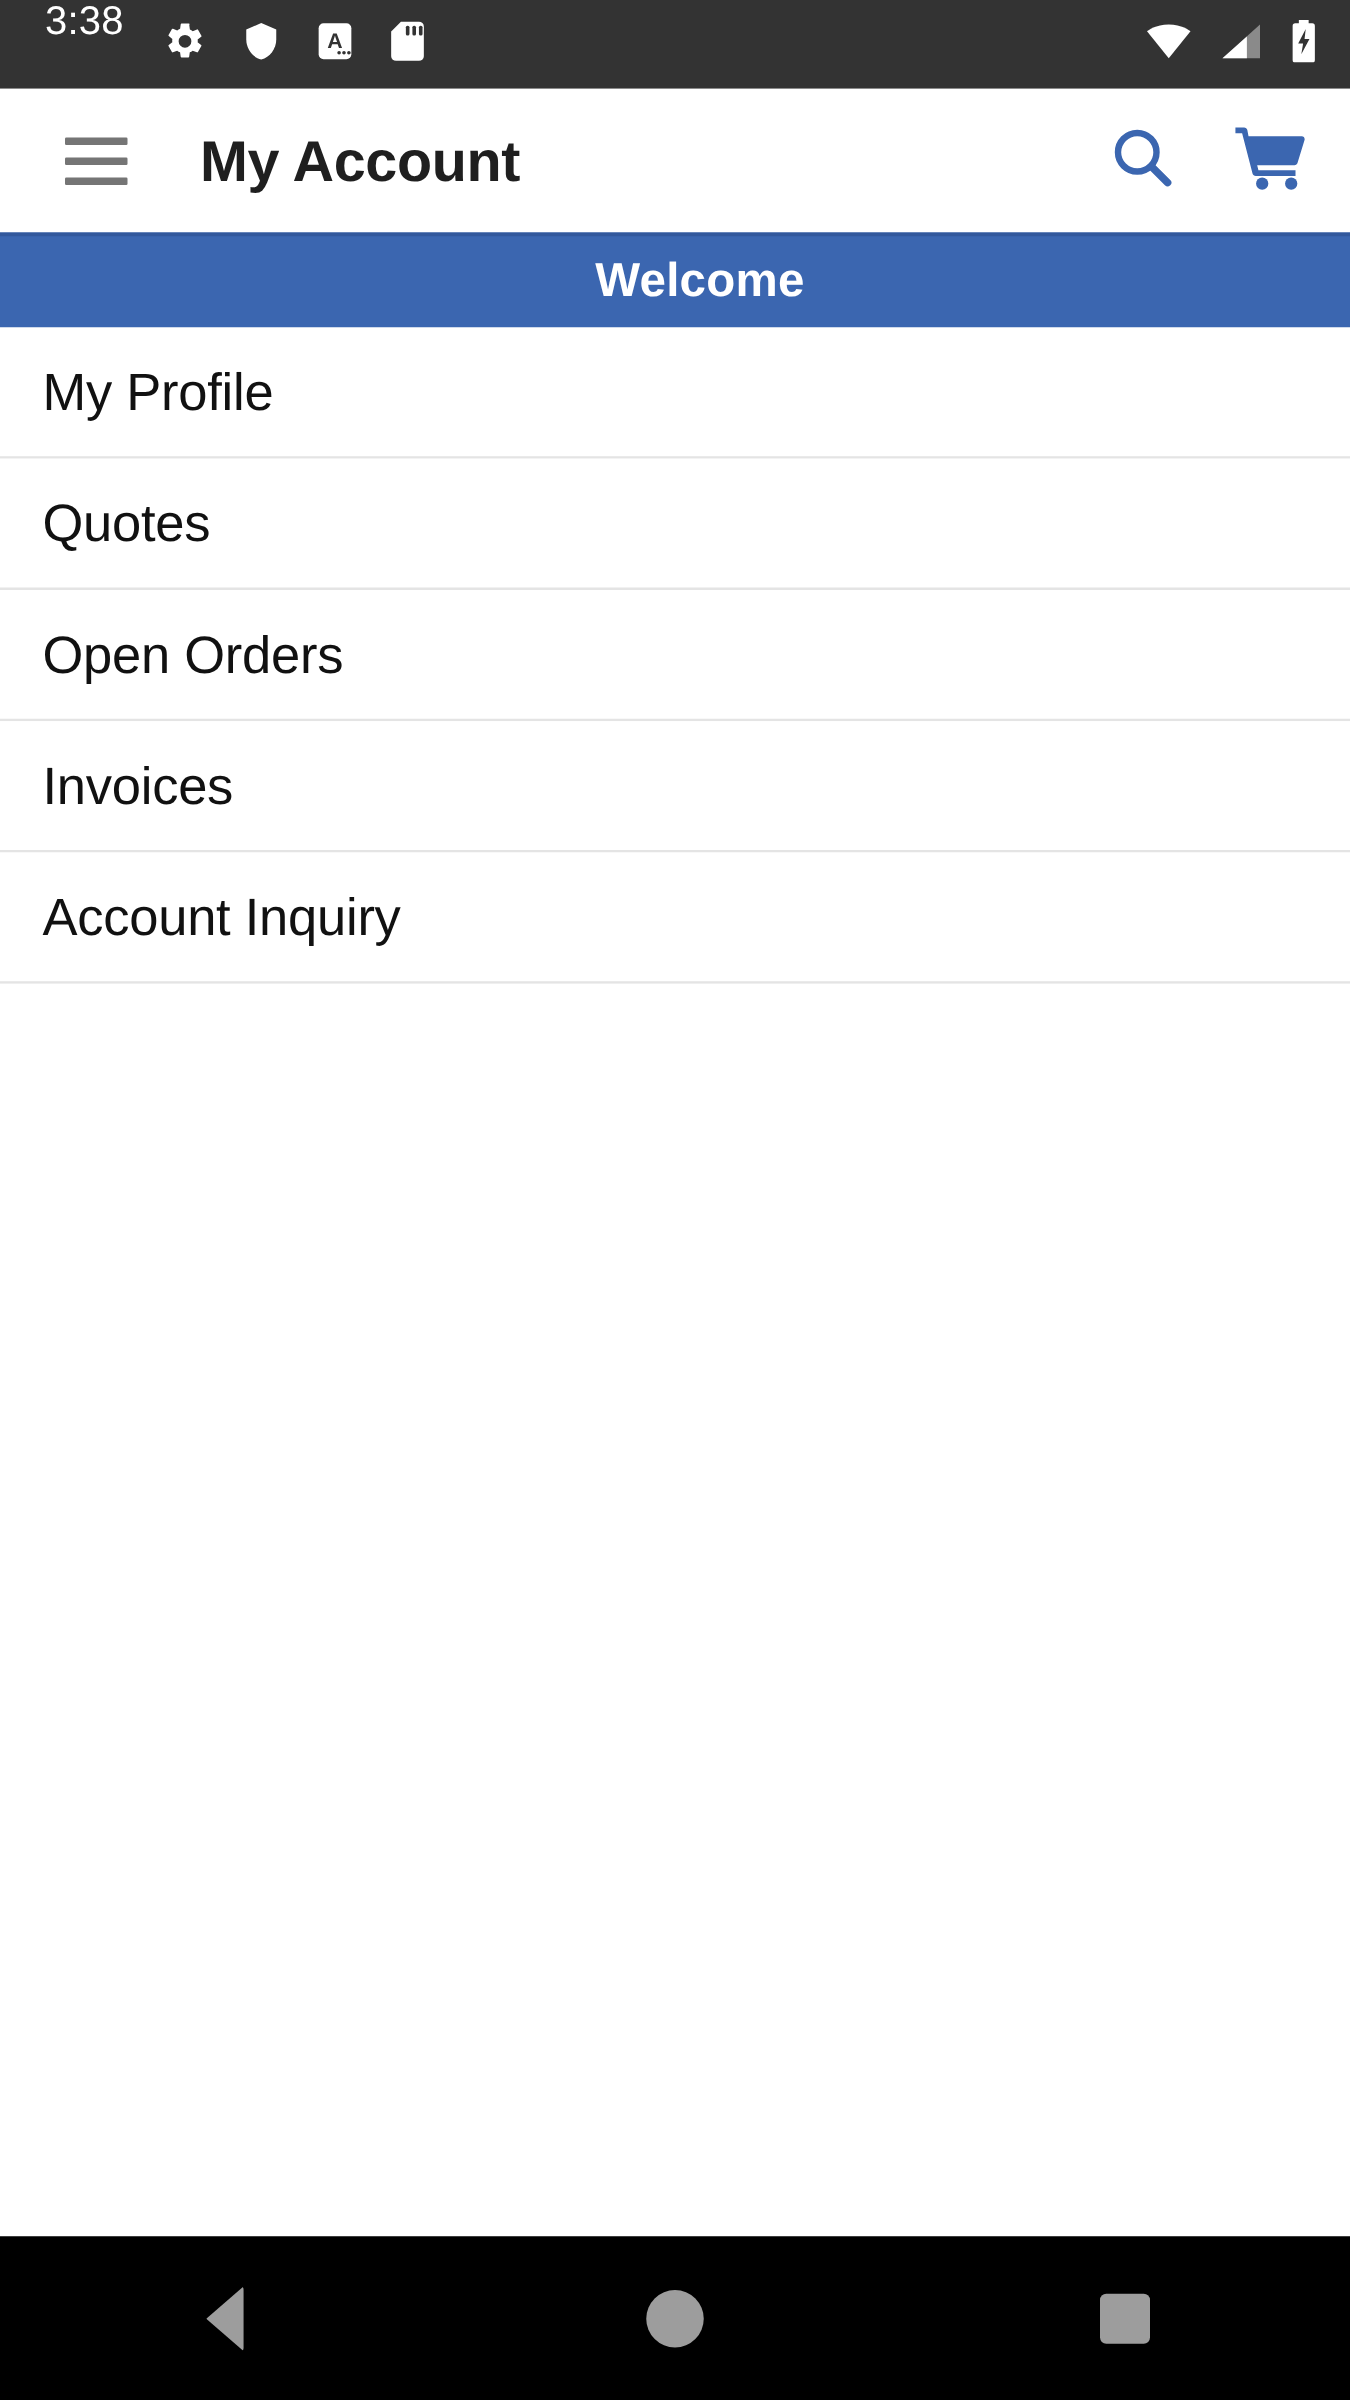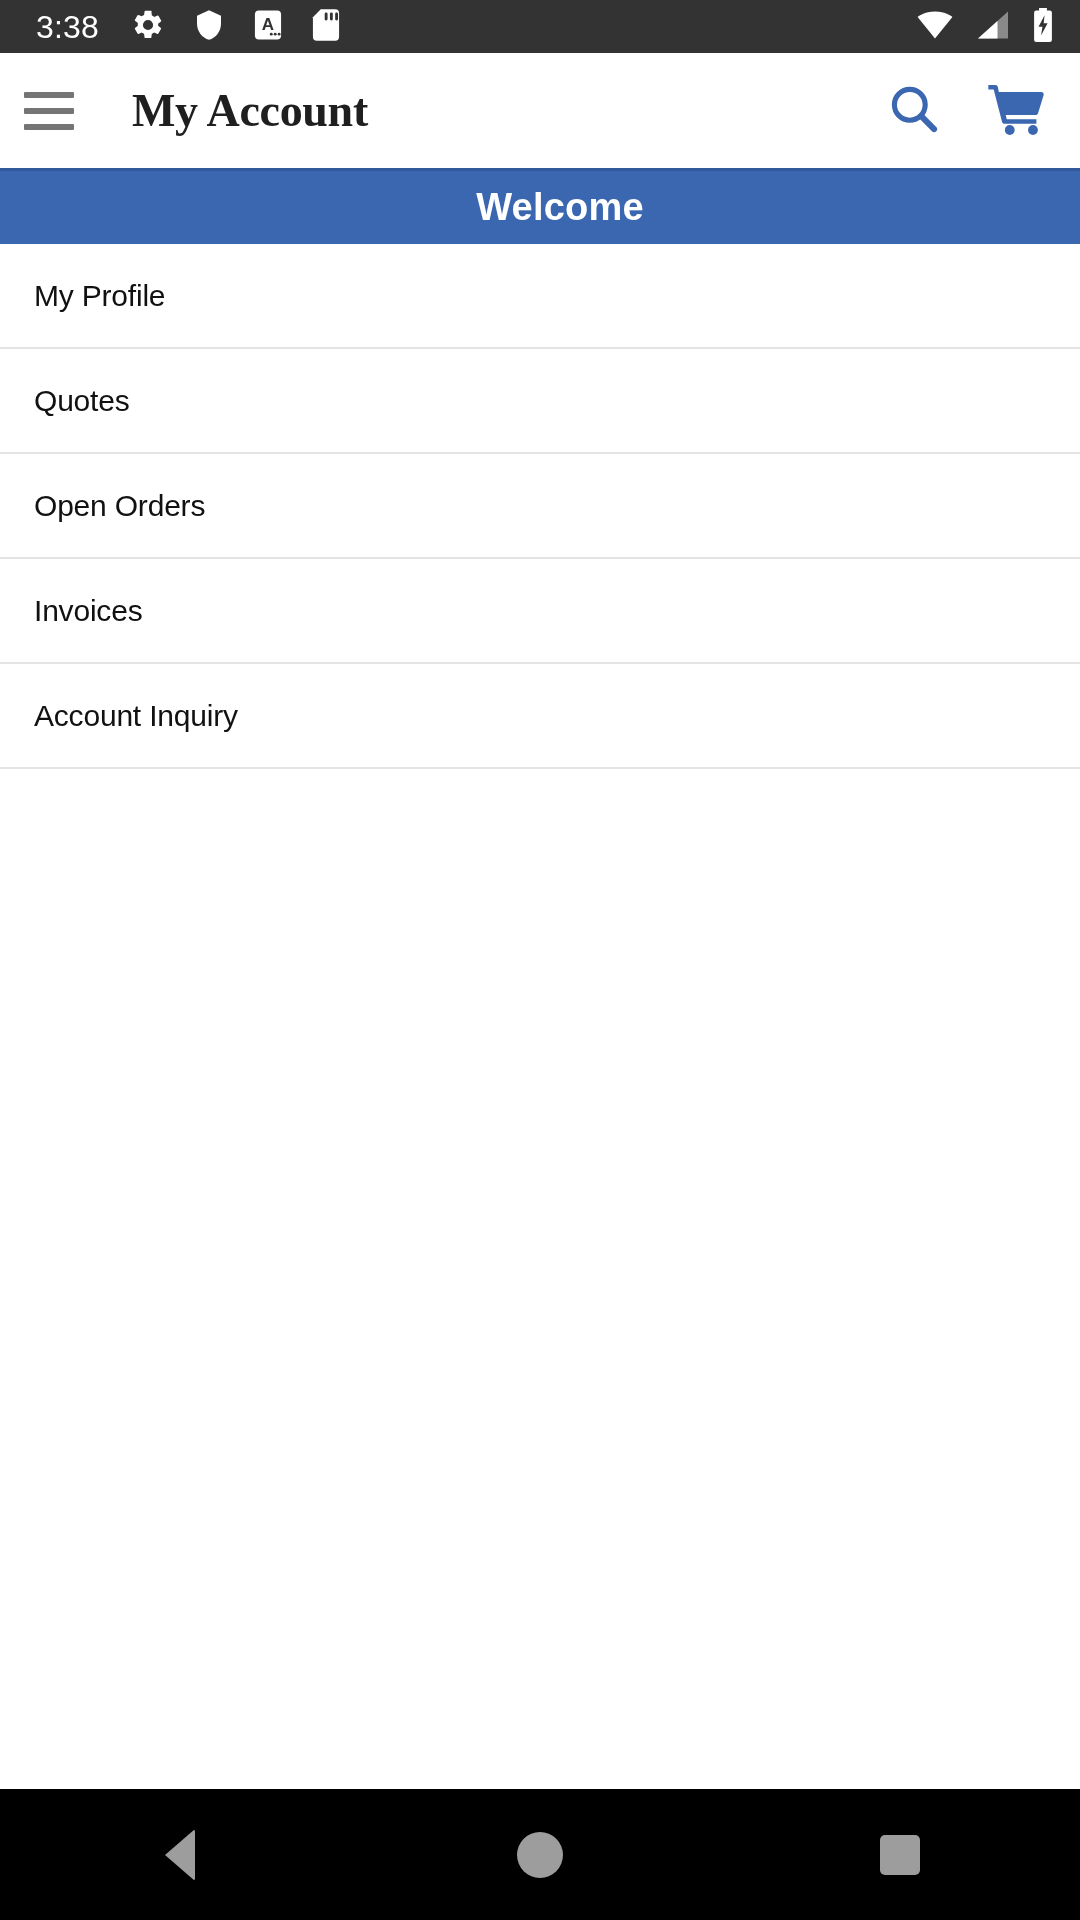--- a/index.html
+++ b/index.html
@@ -12,23 +12,23 @@
   }
   #phone {
     position:relative;
     width:1080px; height:1920px;
     display:flex; flex-direction:column;
     background:#ffffff;
   }
 
   
   .status-bar {
-    height:53px;
+    height:71px;
     background:#333333;
-    display:flex; align-items:center;
+    display:flex; 
     padding:0 26px 0 36px;
     flex:0 0 auto;
   }
   .status-clock {
     color:#ffffff;
     font-size:32px;
     font-weight:400;
     letter-spacing:0.2px;
     line-height:1;
   }
@@ -40,23 +40,22 @@
     margin-left:auto;
     display:flex; align-items:center; gap:22px;
   }
   .sicon { display:block; }
 
   
   .app-bar {
     height:115px;
     background:#ffffff;
     display:flex; align-items:center;
-    padding:0 34px 0 24px;
-    flex:0 0 auto;
-    font-family:Liberation Serif, serif;
+    padding:0 34px 0 52px;
+    flex:0 0 auto;
   }
   .hamburger {
     width:50px; height:38px;
     display:flex; flex-direction:column; justify-content:space-between;
     cursor:pointer;
   }
   .hamburger span {
     display:block; height:6px; width:50px;
     background:#757575; border-radius:1px;
   }
@@ -98,21 +97,21 @@
   .list-group { flex:0 0 auto; background:#ffffff; }
   .list-item {
     height:105px;
     display:flex; align-items:center;
     padding:0 34px;
     background:#ffffff;
     border-bottom:2px solid #e4e4e4;
     cursor:pointer;
   }
   .list-item-label {
-    font-size:30px;
+    font-size:42px;
     font-weight:400;
     color:#111111;
     letter-spacing:-0.2px;
   }
 
   
   .content-filler { flex:1 1 auto; background:#ffffff; }
 
   
   .nav-bar {

